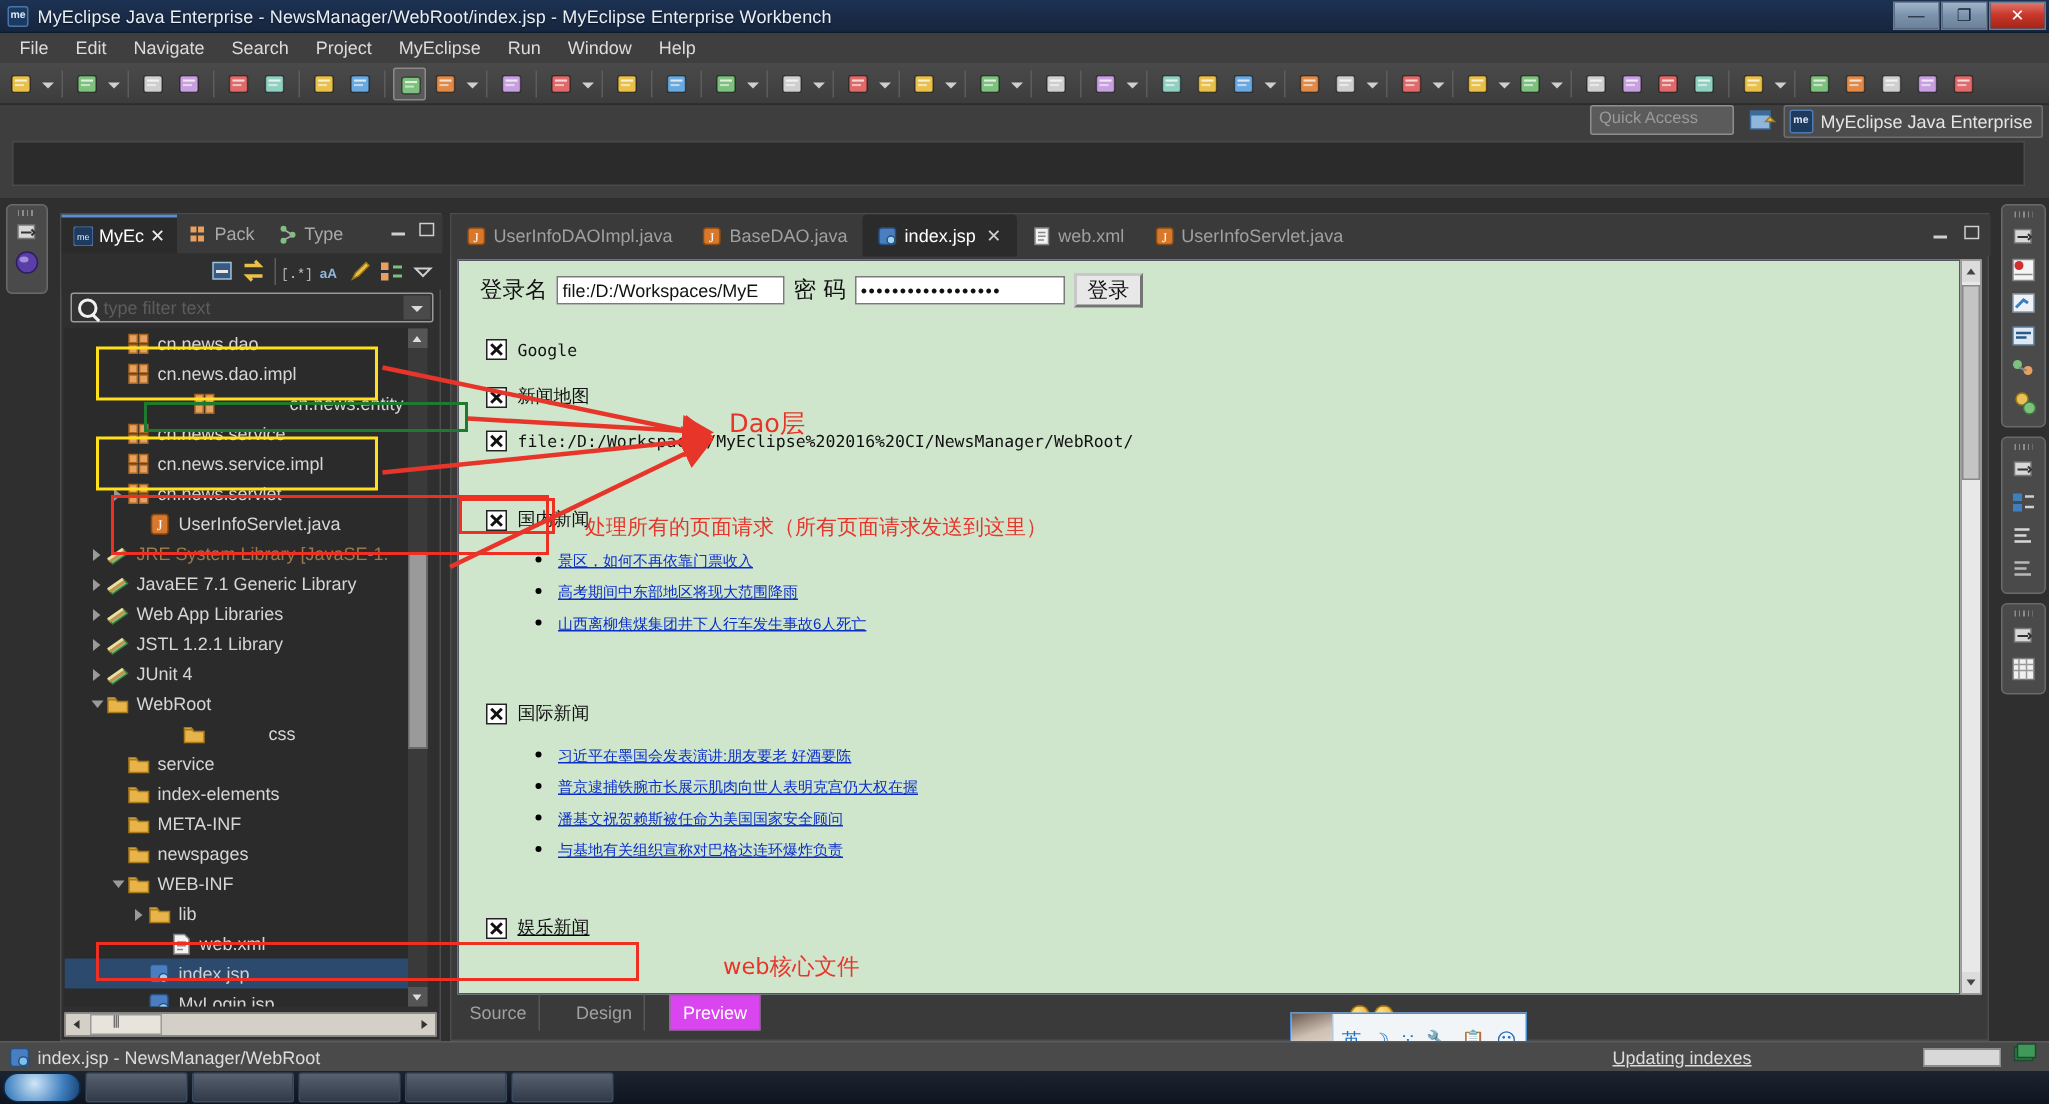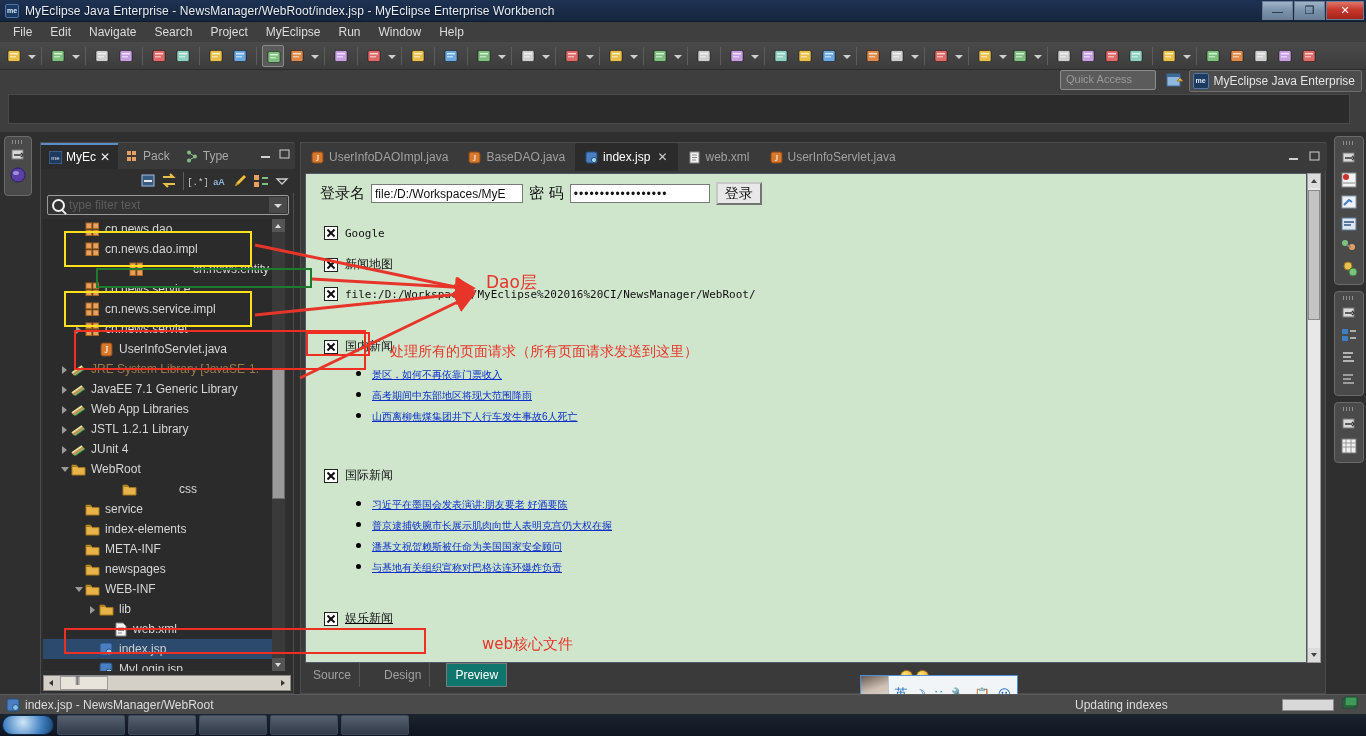--- a/index.html
+++ b/index.html
@@ -243,21 +243,21 @@
     position:absolute; color:#e8352a; font-size:14px;
     font-family:"DejaVu Sans",sans-serif; white-space:nowrap;
   }
 
   
   #ed-bottom { position:absolute; left:4px; bottom:4px; height:26px; display:flex; gap:16px; }
   #ed-bottom .bt {
     height:24px; padding:0 8px; display:flex; align-items:center;
     font-size:12px; color:#a0a0a0; border-right:1px solid #565656;
   }
-  #ed-bottom .bt.active { color:#fff; background:#0f766e; border:1px solid #7a7a7a; }
+  #ed-bottom .bt.active { color:#fff; background:#d946ef; border:1px solid #7a7a7a; }
 
   
   #rightbar { position:absolute; right:2px; top:136px; width:30px; height:320px; }
   .rgroup { background:#4a4a4a; border:1px solid #6a6a6a; border-radius:4px; margin-bottom:6px; padding:3px 0; }
   .rgrip { width:12px;height:4px;margin:1px auto 3px;
     background:repeating-linear-gradient(90deg,#8d8d8d 0 1px,transparent 1px 3px);}
   .ricon { width:18px;height:18px;margin:4px auto; }
 
   
   #statusbar {
@@ -1227,21 +1227,21 @@
 </div>
 
 <div id="statusbar">
   <span class="sico">
     <svg width="14" height="14" viewBox="0 0 14 14">
         <rect x="1" y="1" width="12" height="12" rx="2" fill="#4a7ec0" stroke="#27507f"></rect>
         <circle cx="9.5" cy="9.5" r="3" fill="#7ec0e8" stroke="#27507f"></circle>
       </svg>
   </span>
   <span class="stext">index.jsp - NewsManager/WebRoot</span>
-  <span class="stext" style="position:absolute;left:1075px;">Updating indexes</span>
+  <span class="stext" style="position:absolute;left:1075px;text-decoration:underline;">Updating indexes</span>
   <span class="sright">
     <span class="progbar"></span>
     <span>
       <svg width="16" height="14" viewBox="0 0 16 14">
           <rect x="1" y="3" width="12" height="9" fill="#2f7a4a" stroke="#1d4a2d"></rect>
           <rect x="3" y="1" width="12" height="9" fill="#3f9a5a" stroke="#1d4a2d"></rect>
         </svg>
     </span>
   </span>
 </div>

